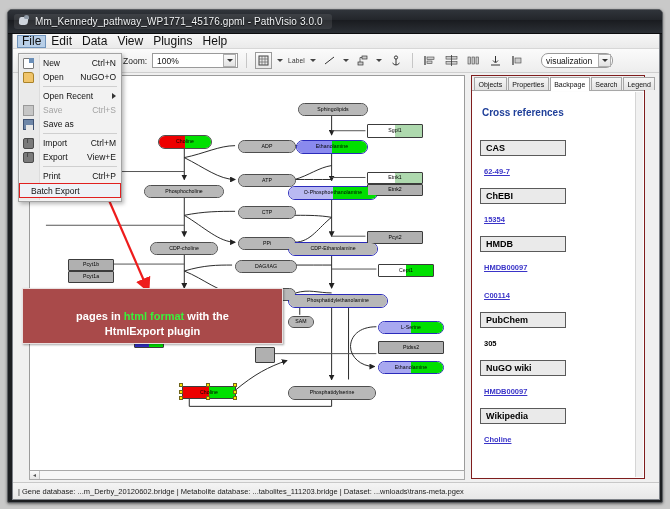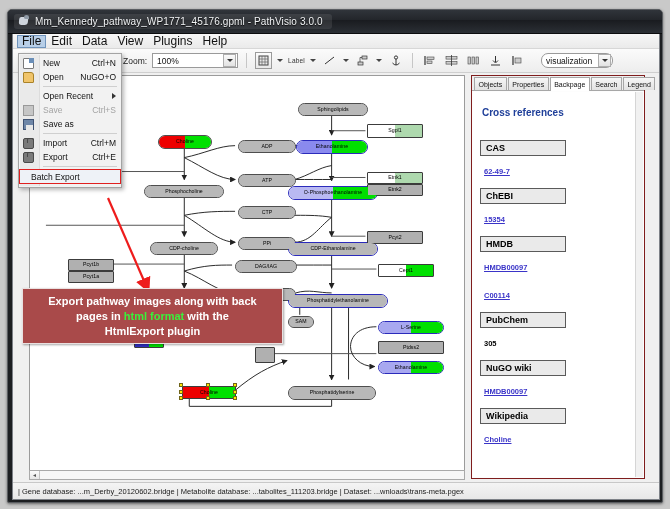--- a/index.html
+++ b/index.html
@@ -738,42 +738,46 @@
             </div>
             <div class="msep"></div>
             <div class="mrow">
               <span class="mico ico-imp"></span>
               <span>Import</span>
               <span class="acc">Ctrl+M</span>
             </div>
             <div class="mrow">
               <span class="mico ico-imp"></span>
               <span>Export</span>
-              <span class="acc">Ctrl+E</span>
+              <span class="acc">View+E</span>
             </div>
             <div class="msep"></div>
+            <div class="mrow">
+              <span>Print</span>
+              <span class="acc">Ctrl+P</span>
+            </div>
             <div class="mrow highlight">
               <span>Batch Export</span>
             </div>
           </div>
       </div>
 
     </div>
   </div>
 
   <svg id="arrow-svg" viewBox="0 0 670 509">
     <defs>
       <marker id="redarrow" markerWidth="7" markerHeight="7" refX="5.5" refY="3.5" orient="auto">
         <path d="M0,0 L7,3.5 L0,7 z" fill="#ee1c1c"></path>
       </marker>
     </defs>
     <path d="M108,198 L148,290" stroke="#ee1c1c" stroke-width="2.2" fill="none" marker-end="url(#redarrow)"></path>
   </svg>
 
   <div id="callout">
     <div id="callout-text">
-      <span>Export pathway images along with back</span><br>
+      <br>
       <span>pages in </span><span class="green">html format</span><span> with the</span><br>
       <span>HtmlExport plugin</span>
     </div>
   </div>
 
 </div>
 
 </body></html>

